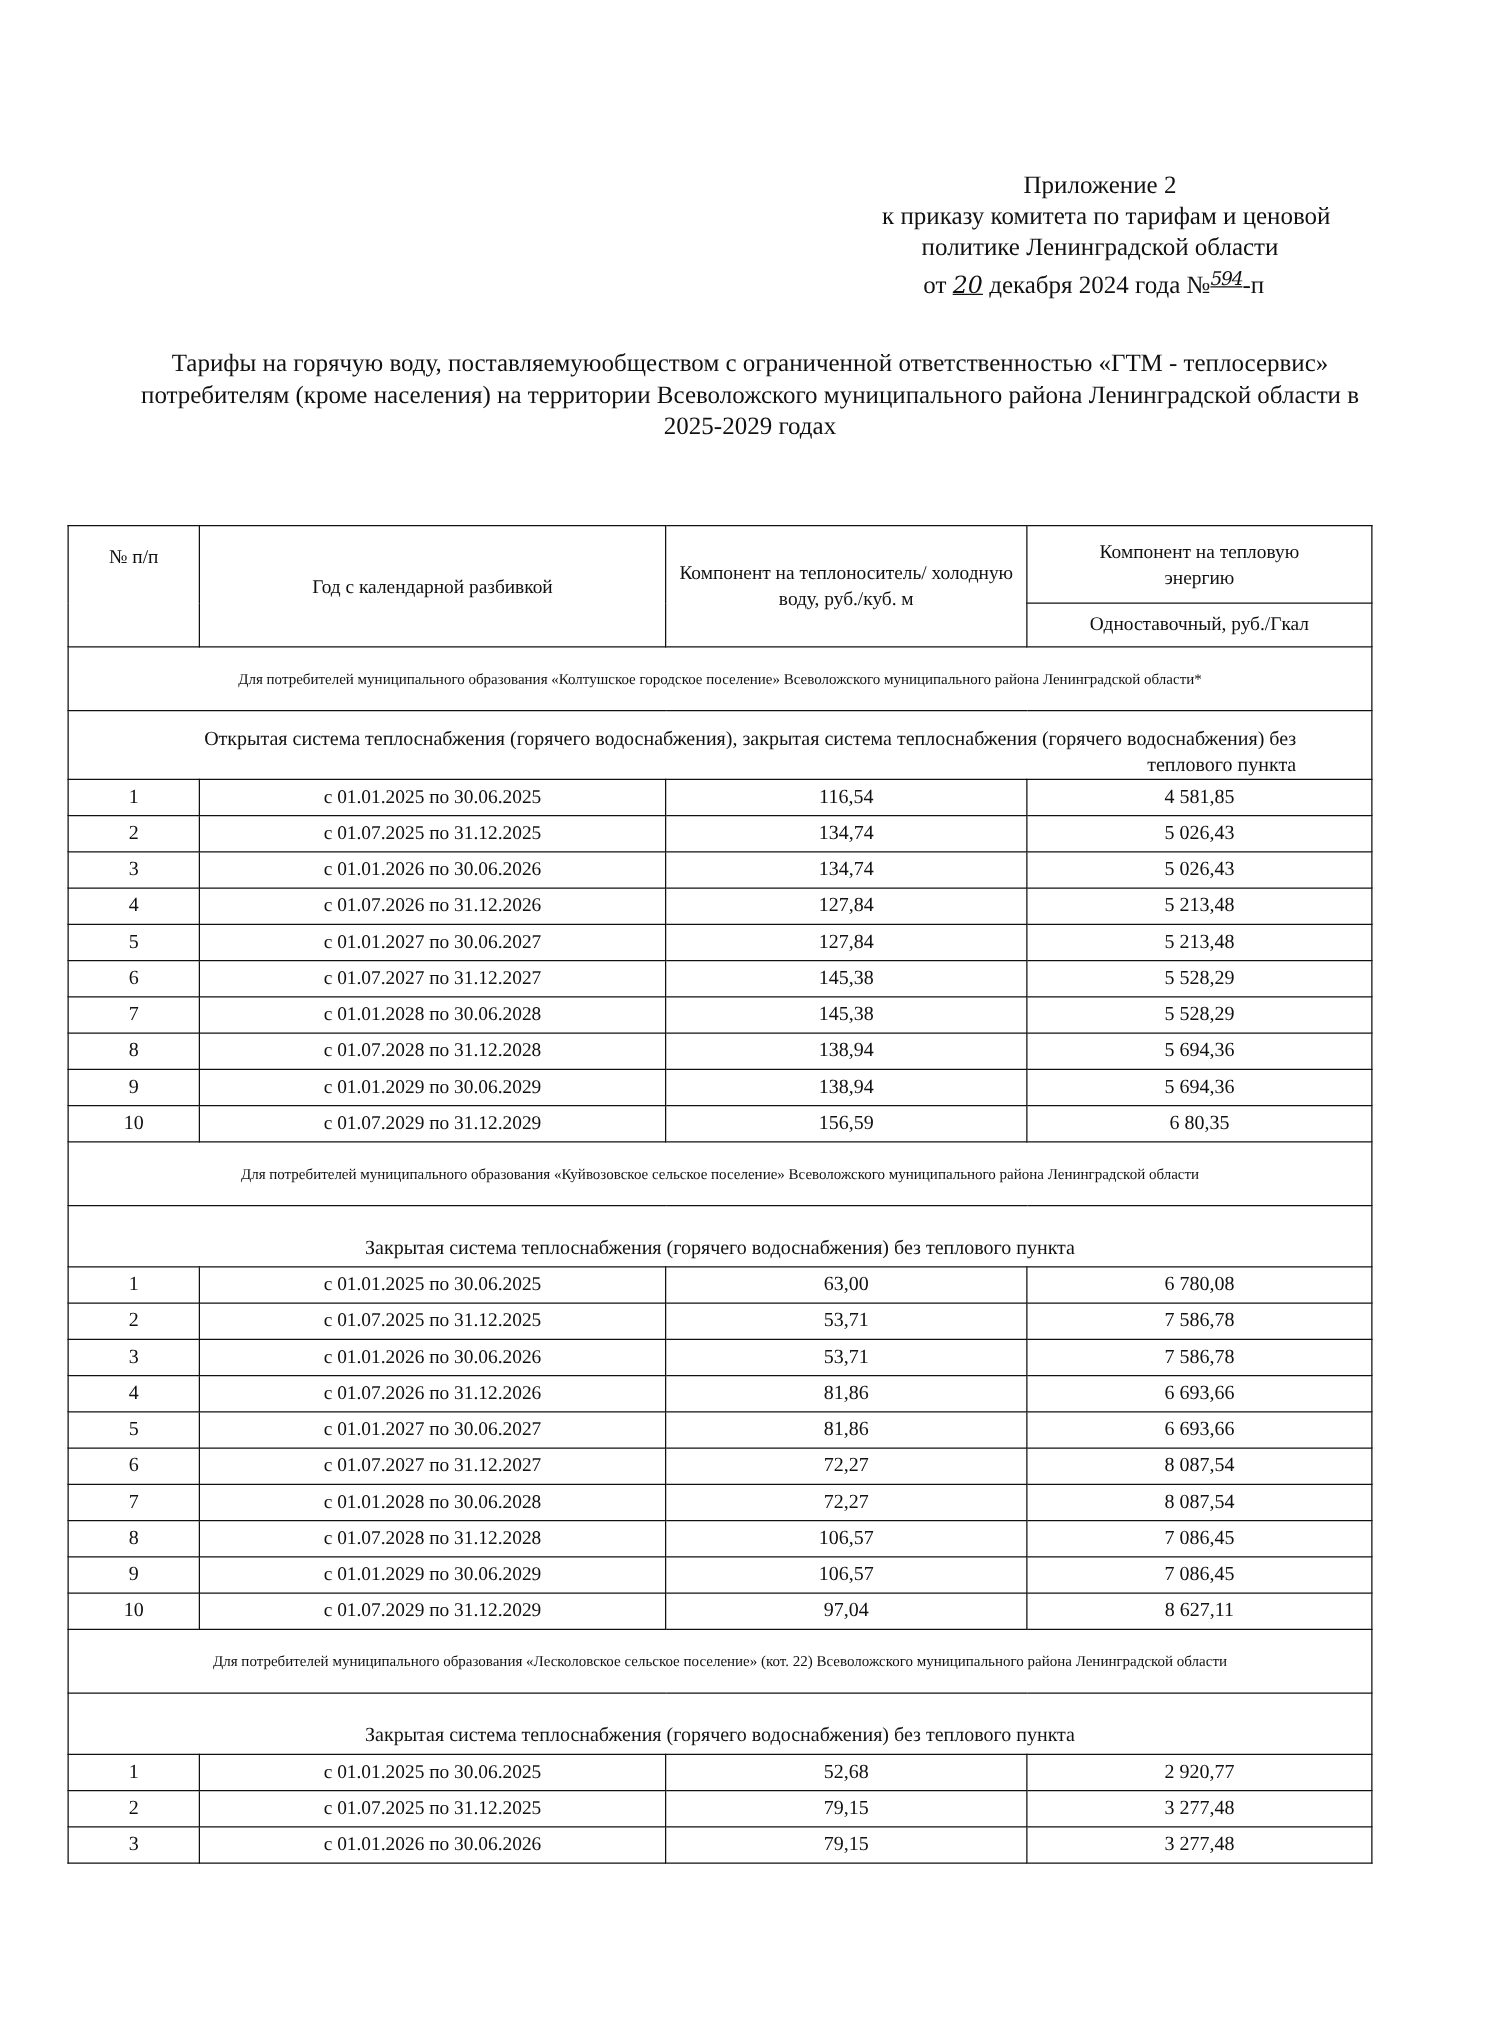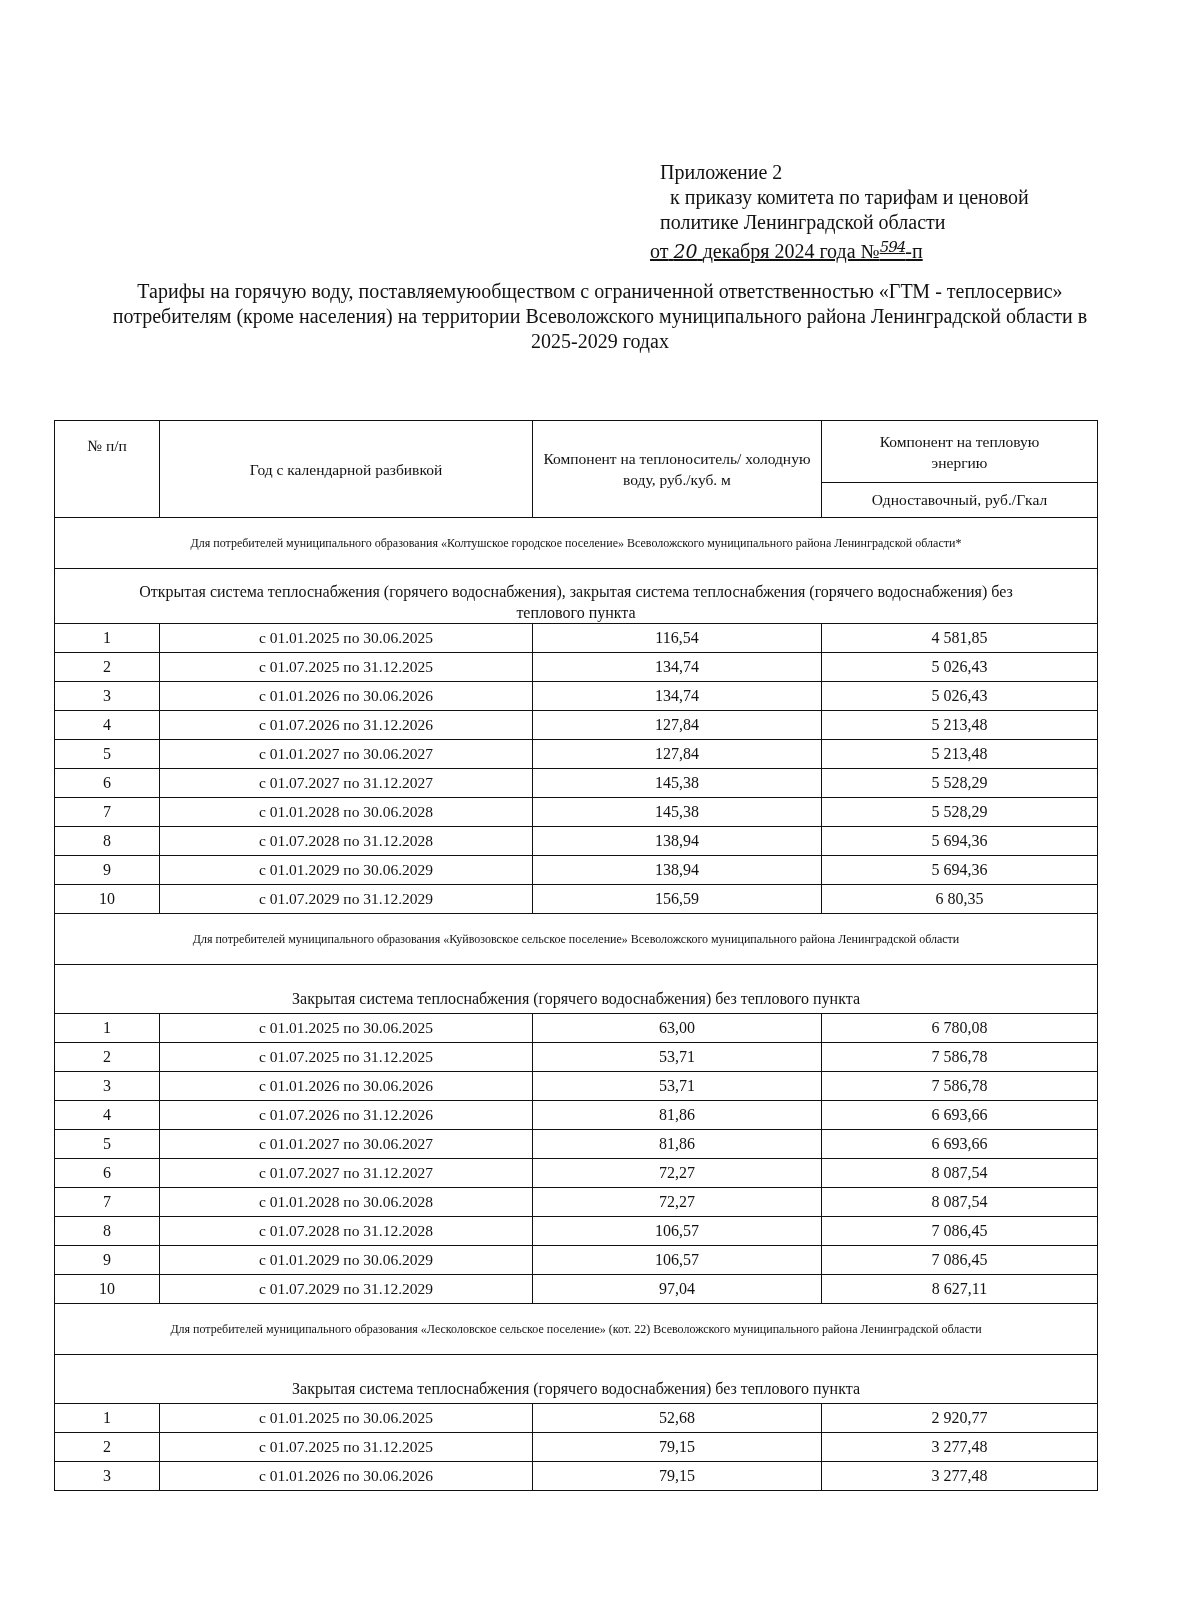--- a/index.html
+++ b/index.html
@@ -1,28 +1,28 @@
 <!DOCTYPE html>
 <html><head>
 <meta charset="utf-8">
 <style>
   html, body { margin: 0; padding: 0; background: #ffffff; }
   body {
     width: 1200px; height: 1618px; position: relative; overflow: hidden;
     font-family: "Liberation Serif", "DejaVu Serif", serif; color: #111;
   }
   .appendix {
-    position: absolute; left: 640px; top: 160px; width: 460px;
-    text-align: left; font-size: 20px; line-height: 25px;
+    position: absolute; left: 640px; top: 136px; width: 460px;
+    text-align: center; font-size: 20px; line-height: 25px;
   }
   .appendix .line { display: block; white-space: nowrap; }
   .appendix .l1 { padding-left: 20px; }
   .appendix .l2 { padding-left: 30px; }
   .appendix .l3 { padding-left: 20px; }
-  .appendix .l4 { padding-left: 10px; text-decoration: underline; }
+  .appendix .l4 { padding-left: 10px; }
   .handwritten {
     font-family: "DejaVu Serif", serif; font-style: italic; font-size: 19px;
     text-decoration: underline;
   }
   .hw-num { font-size: 15px; vertical-align: 6px; letter-spacing: -1px; }
   .title {
     position: absolute; left: 110px; top: 279px; width: 980px;
     text-align: center; font-size: 20px; line-height: 25px;
   }
   table.tariffs {
@@ -76,21 +76,21 @@
     </tr>
     <tr class="hdr2">
       <th>Одноставочный, руб./Гкал</th>
     </tr>
   </thead>
   <tbody id="tbody">
       <tr class="group">
         <td colspan="4" style="padding: 0px 14px;">Для потребителей муниципального образования «Колтушское городское поселение» Всеволожского муниципального района Ленинградской области*</td>
       </tr>
       <tr class="system sys-open">
-        <td colspan="4" style="padding: 10px 60px 0px;">Открытая система теплоснабжения (горячего водоснабжения), закрытая система теплоснабжения (горячего водоснабжения) без теплового пункта</td>
+        <td colspan="4" style="padding: 10px 60px 0px; text-align: right;">Открытая система теплоснабжения (горячего водоснабжения), закрытая система теплоснабжения (горячего водоснабжения) без теплового пункта</td>
       </tr>
       <tr class="data">
         <td class="num">1</td>
         <td>с 01.01.2025 по 30.06.2025</td>
         <td class="num">116,54</td>
         <td class="num">4 581,85</td>
       </tr>
       <tr class="data">
         <td class="num">2</td>
         <td>с 01.07.2025 по 31.12.2025</td>

